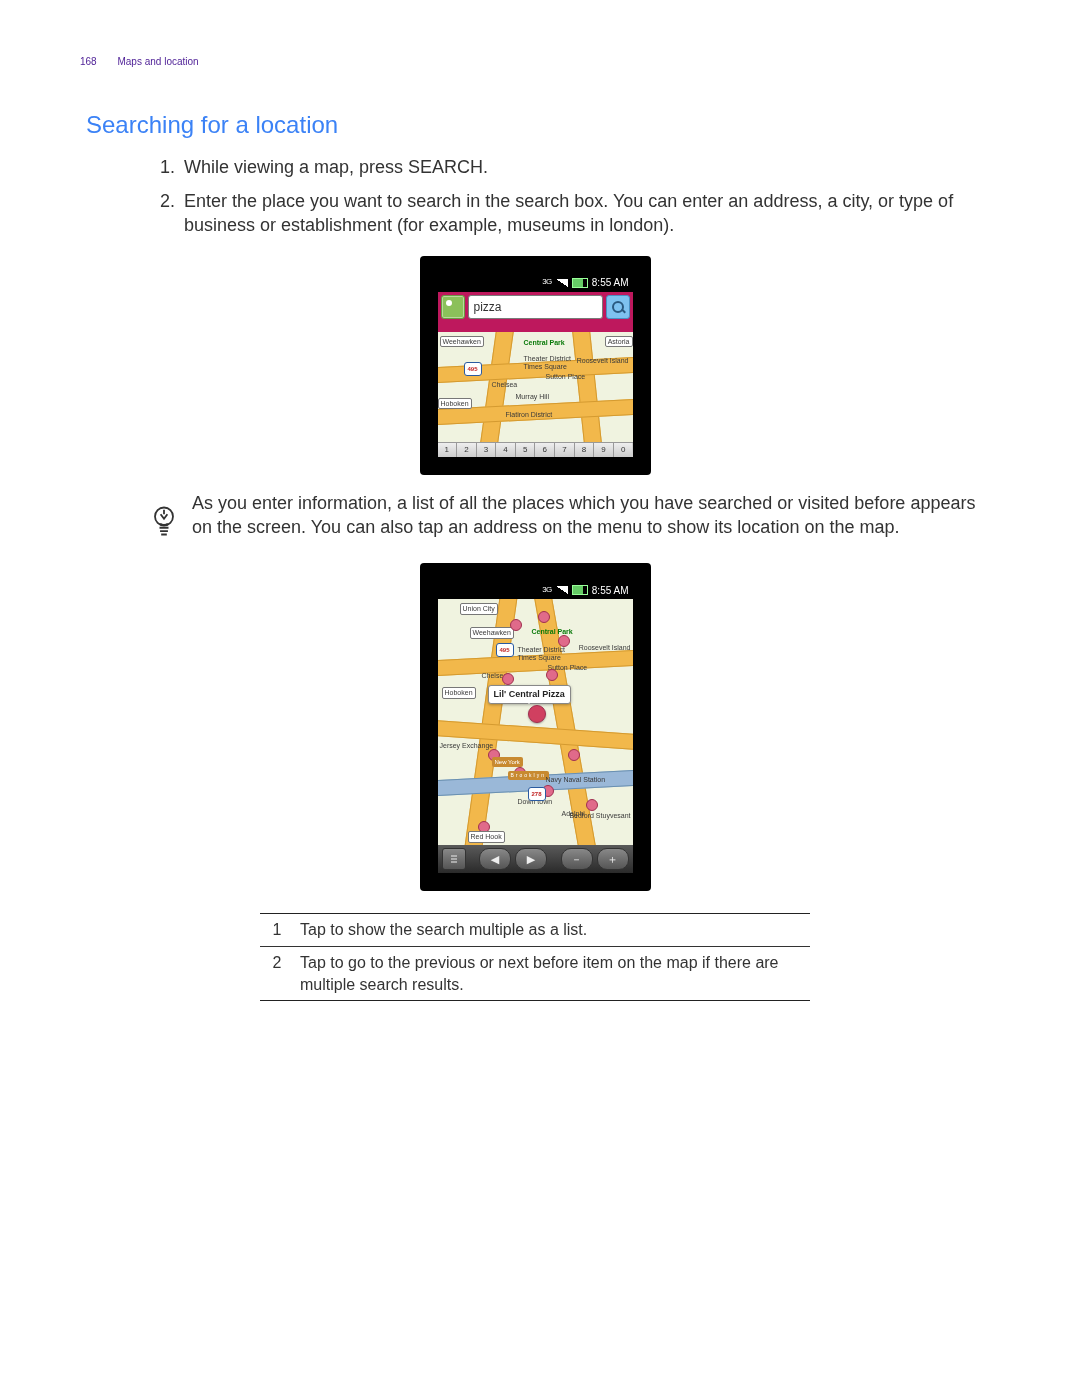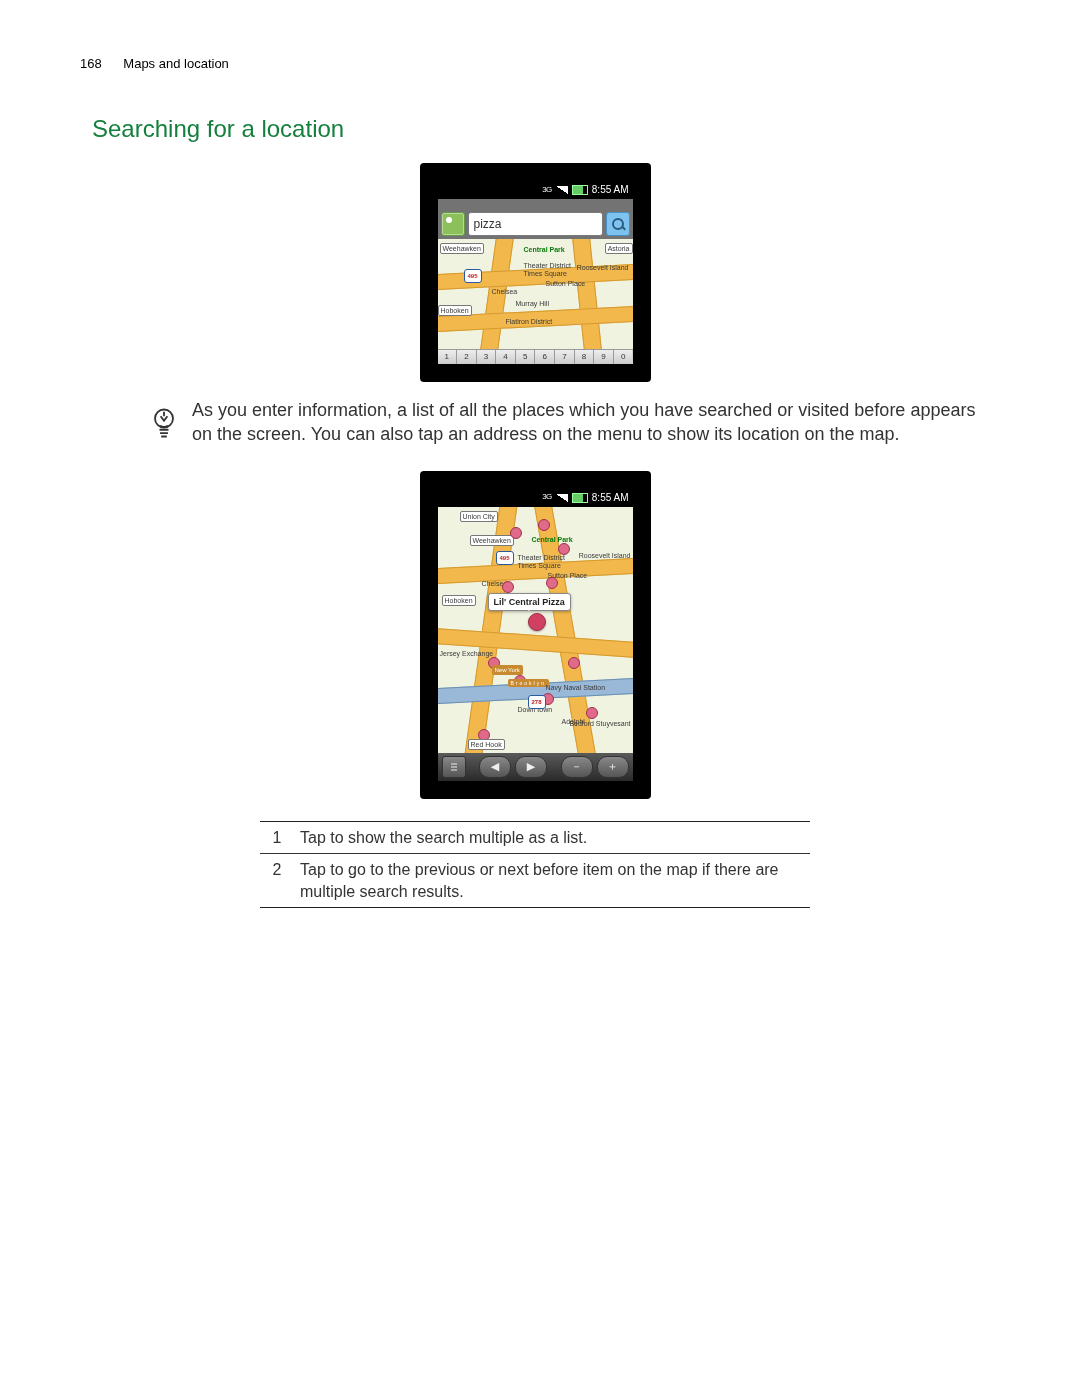--- a/index.html
+++ b/index.html
@@ -13,30 +13,30 @@
   }
   .page {
     width: 1080px;
     min-height: 1397px;
     margin: 0 auto;
     position: relative;
     box-sizing: border-box;
     padding: 55px 90px 60px 80px;
   }
   .runhead {
-    font-size: 13px;
-    color: #000000;
+    font-size: 10px;
+    color: #4c1d95;
     margin-bottom: 40px;
   }
   .runhead .pn { margin-right: 18px; }
   h2.section {
     font-weight: 400;
     font-size: 24px;
-    color: #15803d;
-    margin: 0 0 14px 12px;
+    color: #3b82f6;
+    margin: 0 0 14px 6px;
   }
   ol.steps {
     margin: 0 0 0 70px;
     padding-left: 30px;
   }
   ol.steps > li {
     margin: 6px 0 10px 0;
     padding-left: 4px;
   }
   .fig-wrap {
@@ -71,23 +71,23 @@
     width: 12px; height: 8px;
     background: linear-gradient(to top right, transparent 49%, #fff 51%);
   }
   .sb-bat {
     width: 14px; height: 8px; border: 1px solid #9f9;
     background: linear-gradient(to right, #6c6 70%, #000 70%);
     position: relative;
   }
   .searchrow {
     height: 34px;
-    background: #737373;
+    background: #be185d;
     display: flex;
-    align-items: flex-end;
+    align-items: flex-start;
     padding: 3px;
     gap: 3px;
   }
   .app-icon {
     width: 22px; height: 22px;
     background: #8bc05a;
     border: 1px solid #6a9a44;
     border-radius: 3px;
     box-shadow: inset 0 0 0 1px rgba(255,255,255,0.4);
     flex: 0 0 auto;
@@ -197,21 +197,21 @@
   }
   .tbtn {
     width: 30px; height: 20px; border-radius:10px;
     background: linear-gradient(#888,#555);
     border:1px solid #333;
     display:flex; align-items:center; justify-content:center;
     color:#eee; font-size:11px;
   }
   .tbtn.sq { border-radius:3px; width:22px; }
   .tip-row {
-    display:flex; gap:14px; margin: 8px 0 14px 70px; align-items:center;
+    display:flex; gap:14px; margin: 8px 0 14px 70px; align-items:flex-end;
   }
   .bulb {
     flex: 0 0 auto; width:28px; height:36px; position:relative; margin-top:2px;
   }
   .bulb svg { width:100%; height:100%; }
   .inline-icon {
     display:inline-flex; vertical-align:middle;
     width:20px; height:18px; background:#4a6a7a;
     border-radius:3px; align-items:center; justify-content:center;
     margin: 0 2px;
@@ -250,20 +250,24 @@
 
 <div class="page">
 
   <div class="runhead">
     <span class="pn">168</span>
     <span>Maps and location</span>
   </div>
 
   <h2 class="section">Searching for a location</h2>
 
+  <ol class="steps">
+    <li>While viewing a map, press SEARCH.</li>
+    <li>Enter the place you want to search in the search box. You can enter an address, a city, or type of business or establishment (for example, museums in london).</li>
+  </ol>
 
   <div class="fig-wrap">
     <div class="phone">
       <div class="phone-inner">
         <div class="statusbar">
           <span class="sb-3g">3G</span>
           <span class="sb-sig"></span>
           <span class="sb-bat"></span>
           <span>8:55 AM</span>
         </div>

